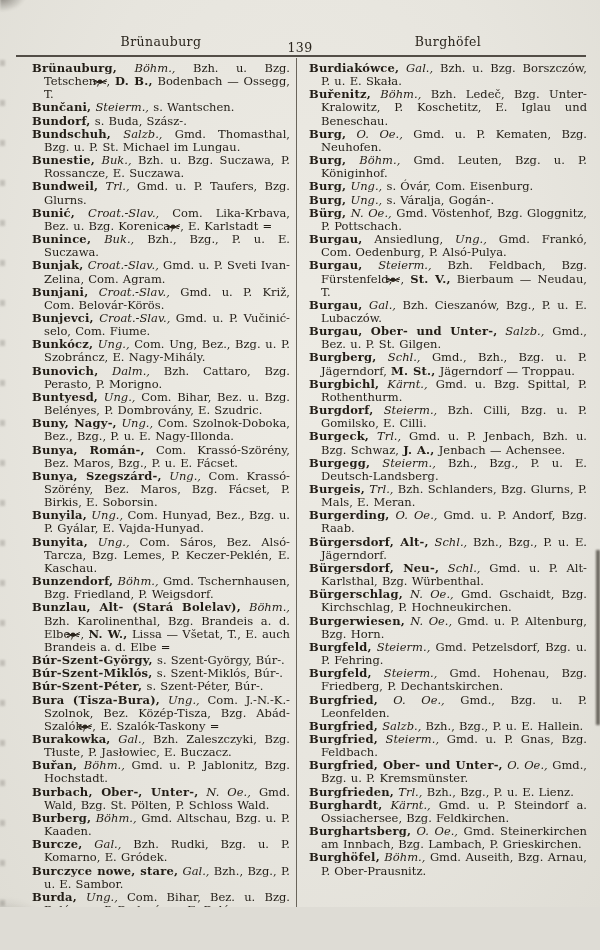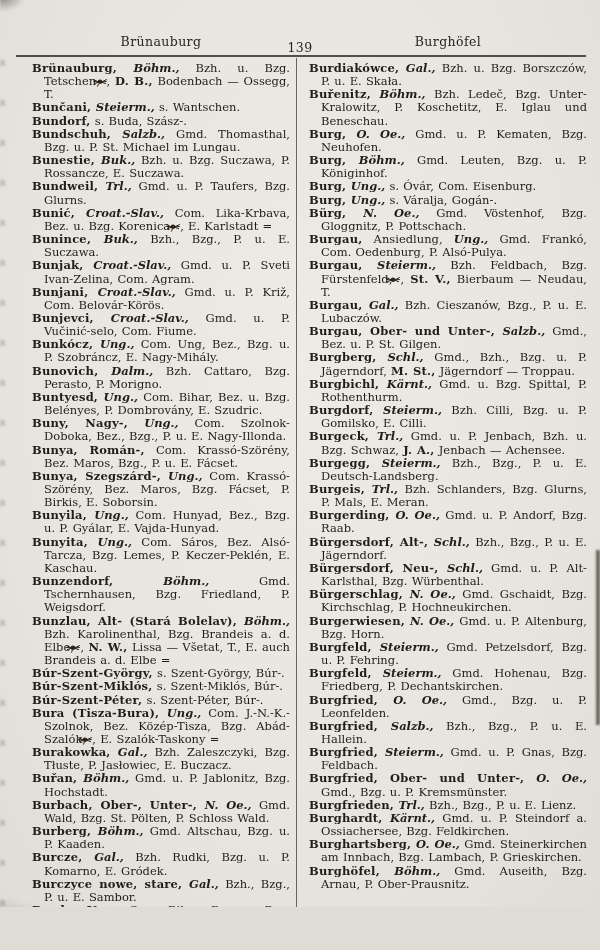--- a/index.html
+++ b/index.html
@@ -24,21 +24,21 @@
   
   .col{position:absolute;top:62px;}
   .col-left{left:32px;width:258px;}
   .col-right{left:309px;width:278px;}
   p.entry{
     margin:0;font-size:11.5px;line-height:13.15px;
     text-align:justify;text-indent:-12px;padding-left:12px;
     word-spacing:.6px;
   }
   p.entry b{font-weight:bold;letter-spacing:.2px;}
-  p.entry i{font-style:italic;font-weight:bold;}
+  p.entry i{font-style:italic;}
   .rw{display:inline-block;vertical-align:-1px;line-height:0;}
   
   .sig{position:absolute;top:913px;left:478px;font-size:12.5px;font-weight:bold;letter-spacing:1px;margin-top:32px;}
   
   .smudge{position:absolute;pointer-events:none;}
   .sm-edge-left{left:0;top:60px;width:5px;height:890px;
     background:repeating-linear-gradient(180deg,rgba(40,35,28,.35) 0 6px,rgba(40,35,28,0) 6px 40px);
     filter:blur(1px);opacity:.5;}
   .sm-edge-right{right:0;top:550px;width:4px;height:175px;background:#2a251d;filter:blur(1.2px);opacity:.65;}
   .sm-corner{left:-8px;top:893px;width:80px;height:70px;

